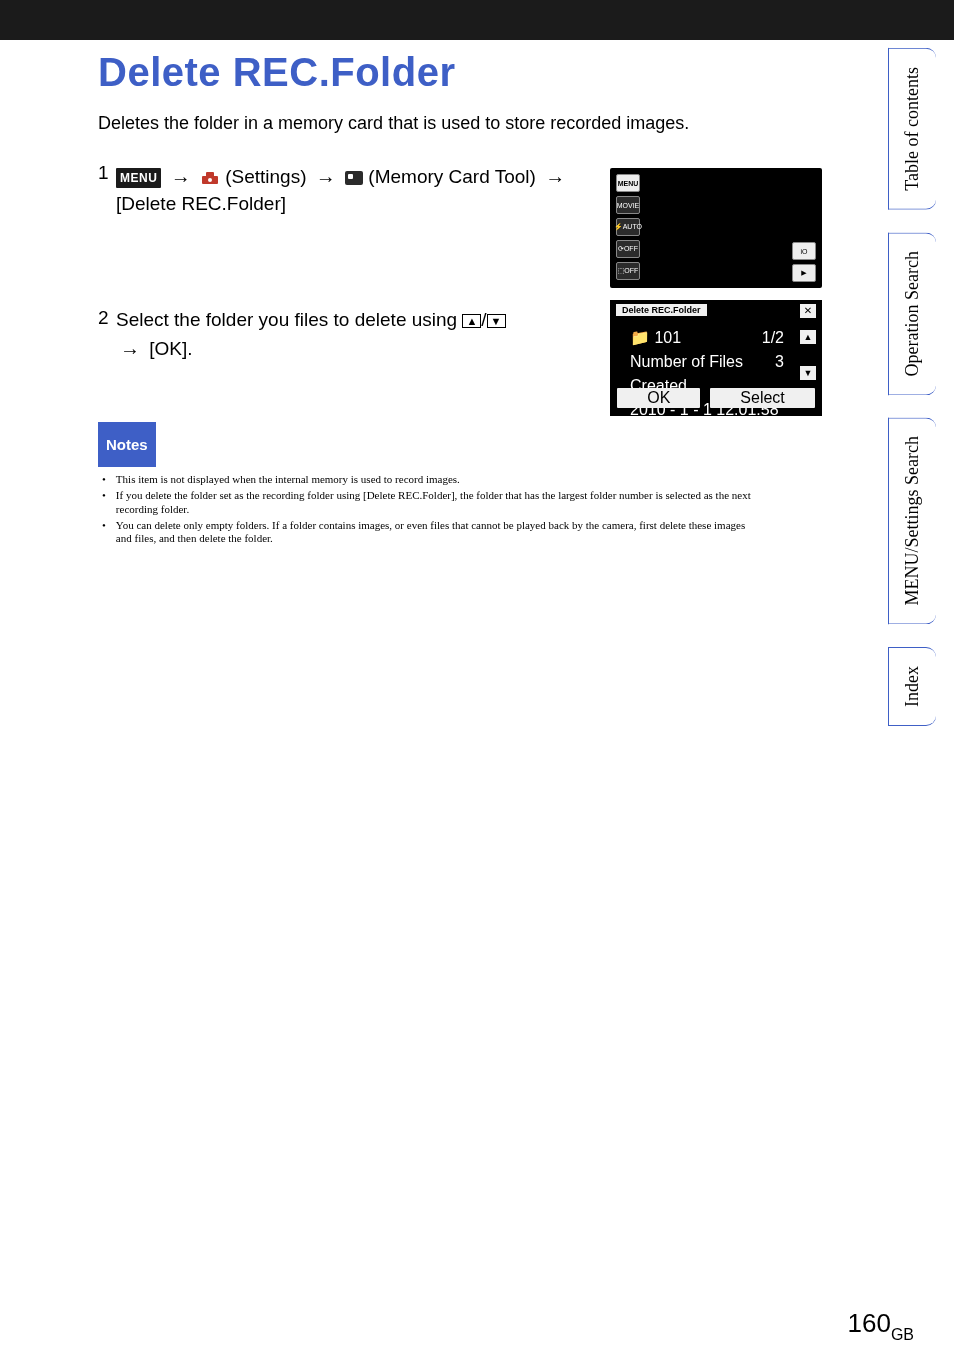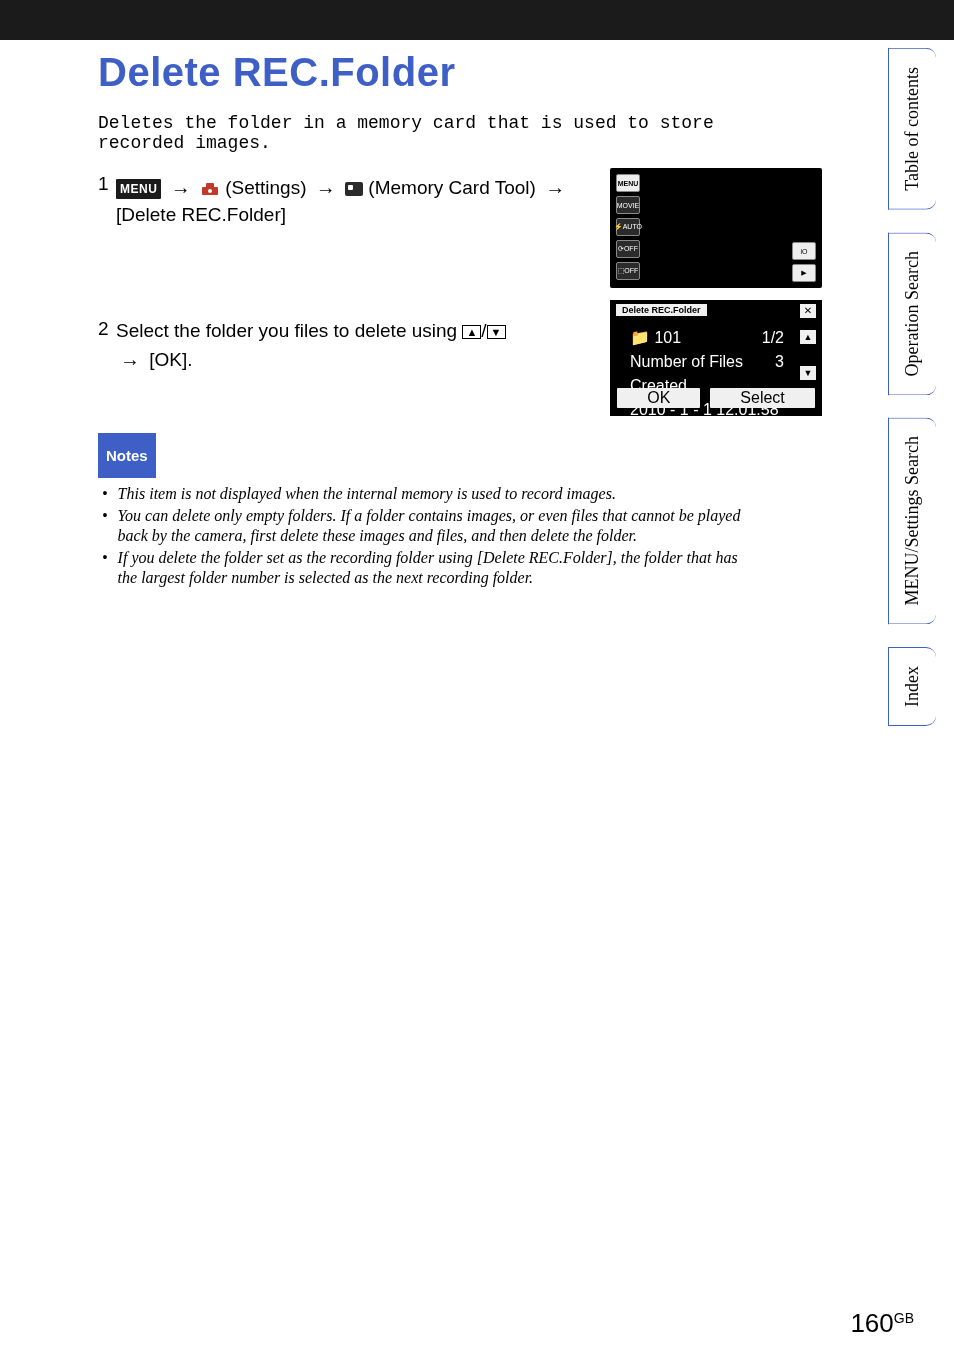--- a/index.html
+++ b/index.html
@@ -21,23 +21,23 @@
     }
     h1.title {
       color: #3e5fc6;
       font-size: 40px;
       font-weight: bold;
       margin-top: 10px;
       margin-bottom: 18px;
       letter-spacing: 0.5px;
     }
     .intro {
-      font-family: Liberation Mono, monospace;
+      font-family: Liberation Sans, sans-serif;
       font-size: 18px;
-      margin-bottom: 20px;
+      margin-bottom: 28px;
     }
     .steps {
       list-style: none;
       font-size: 19px;
       font-weight: 400;
       color: #000;
       font-family: Arial, Helvetica, sans-serif;
     }
     .step {
       display: flex;
@@ -84,24 +84,23 @@
       background: #3e5fc6;
       color: #fff;
       font-size: 15px;
       font-weight: bold;
       padding: 14px 8px;
       margin-bottom: 6px;
       font-family: Arial, sans-serif;
     }
     .notes-list {
       font-family: "Times New Roman", serif;
-      font-size: 16px;
+      font-size: 11px;
       list-style: none;
       padding-left: 0;
-      font-style: italic;
     }
     .notes-list li {
       display: flex;
       margin-bottom: 2px;
       line-height: 1.25;
     }
     .notes-list li::before {
       content: "•";
       margin-right: 10px;
       margin-left: 4px;
@@ -234,24 +233,24 @@
     }
     
     .page-footer {
       position: absolute;
       right: 40px;
       bottom: 30px;
       font-family: Arial, sans-serif;
       font-size: 26px;
     }
     .page-footer .gb {
-      font-size: 14px;
+      font-size: 16px;
       vertical-align: top;
       position: relative;
-      top: 2px;
+      top: 18px;
     }
     .mem-card-ic { display:inline-block; width:18px; height:14px; background:#2b2b2b; border-radius:2px; position:relative; }
     .mem-card-ic::after { content:""; position:absolute; left:3px; top:3px; width:5px; height:5px; background:#fff; border-radius:1px; }
   </style>
 </head>
 <body>
 
 <div class="top-bar"></div>
 
 <div class="content">
@@ -289,24 +288,24 @@
     </li>
   </ol>
 
   <div style="margin-top:60px">
     <span class="notes-label">Notes</span>
     <ul class="notes-list">
       <li>
           <span>This item is not displayed when the internal memory is used to record images.</span>
         </li>
       <li>
-          <span>You can delete only empty folders. If a folder contains images, or even files that cannot be played back by the camera, first delete these images and files, and then delete the folder.</span>
+          <span>If you delete the folder set as the recording folder using [Delete REC.Folder], the folder that has the largest folder number is selected as the next recording folder.</span>
         </li>
       <li>
-          <span>If you delete the folder set as the recording folder using [Delete REC.Folder], the folder that has the largest folder number is selected as the next recording folder.</span>
+          <span>You can delete only empty folders. If a folder contains images, or even files that cannot be played back by the camera, first delete these images and files, and then delete the folder.</span>
         </li>
     </ul>
   </div>
 </div>
 
 <div class="cam-shot-1">
   <div class="cam1-left">
     <div class="cam1-ic" style="background:#eee;color:#000;font-weight:bold">MENU</div>
     <div class="cam1-ic">MOVIE</div>
     <div class="cam1-ic">⚡AUTO</div>

